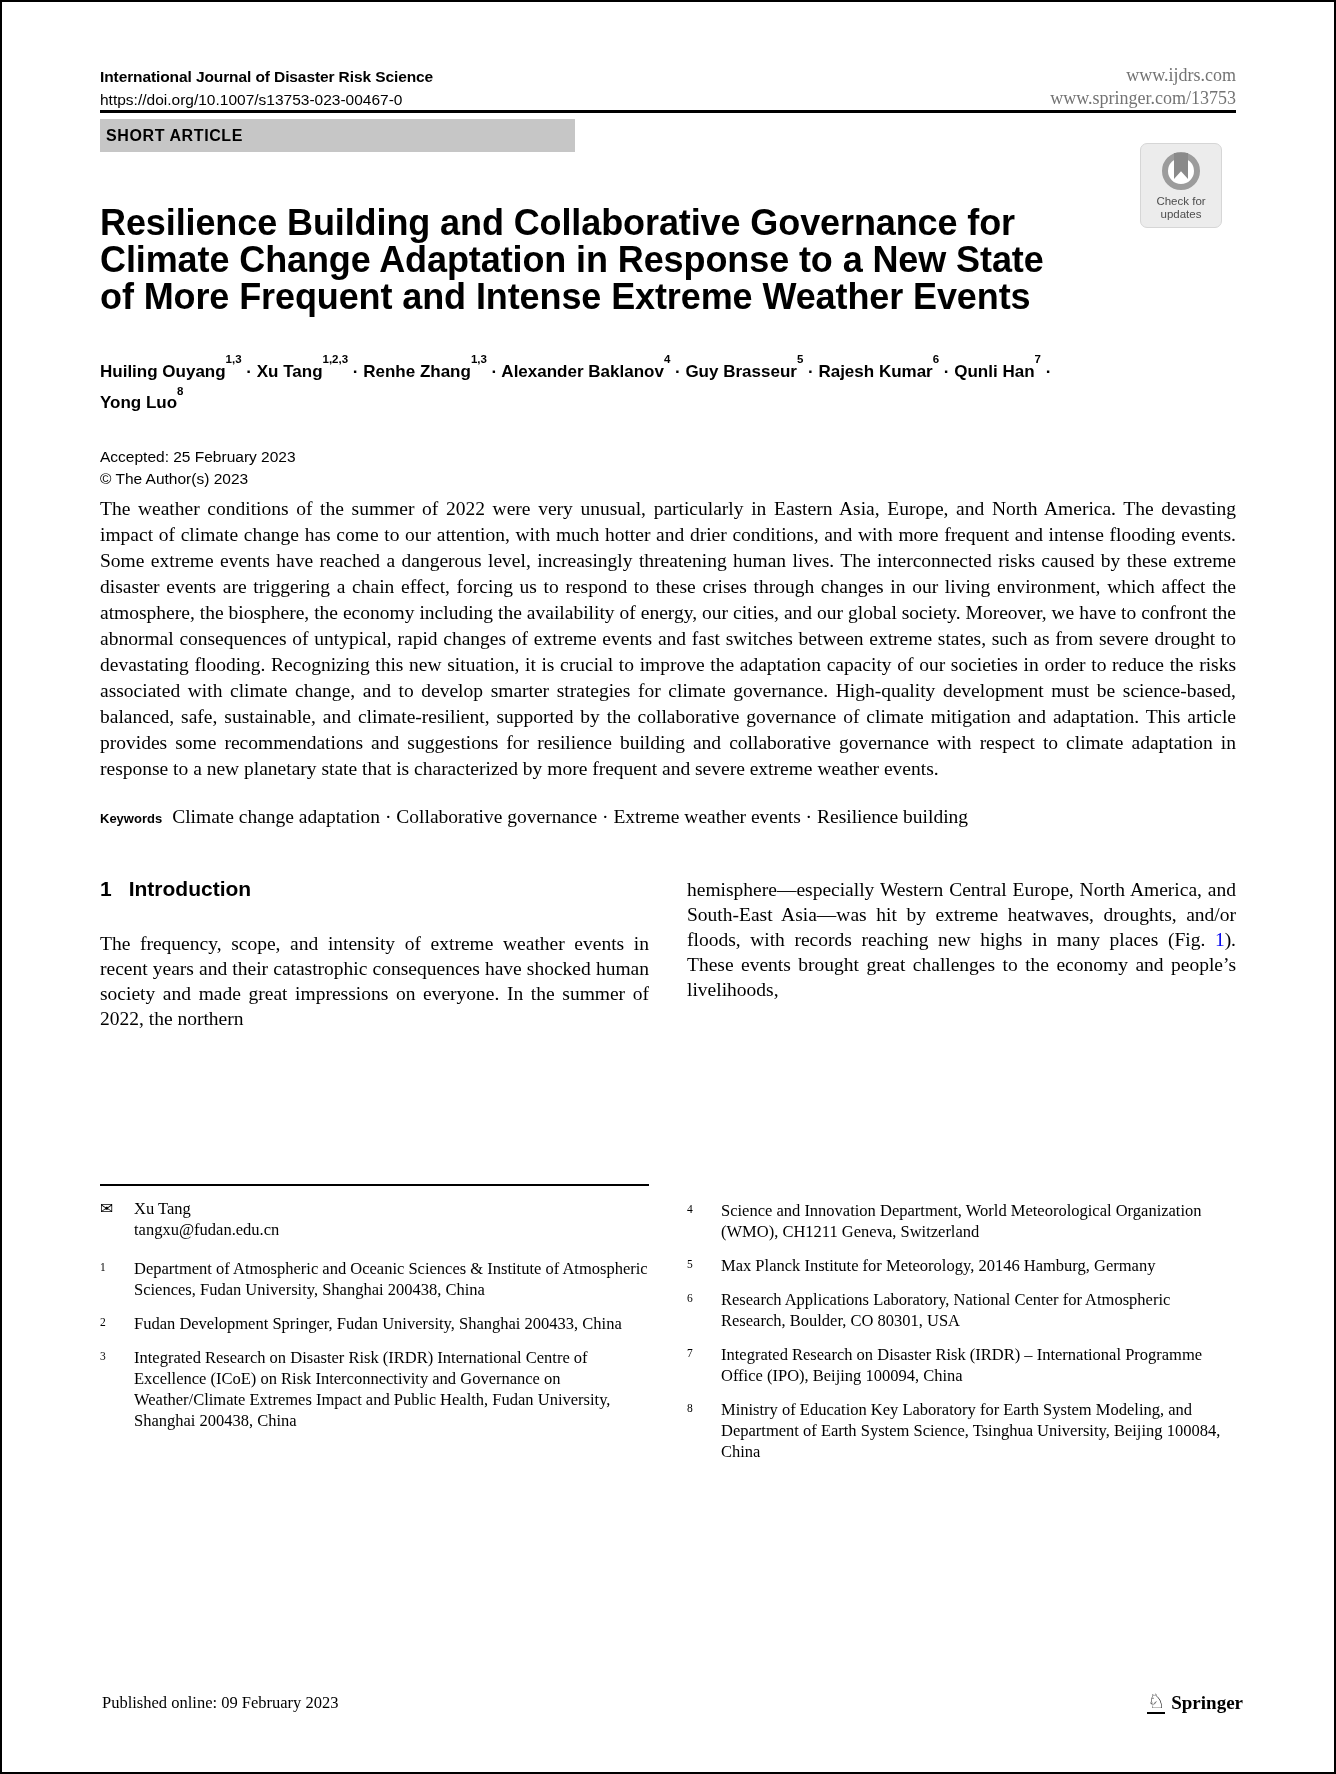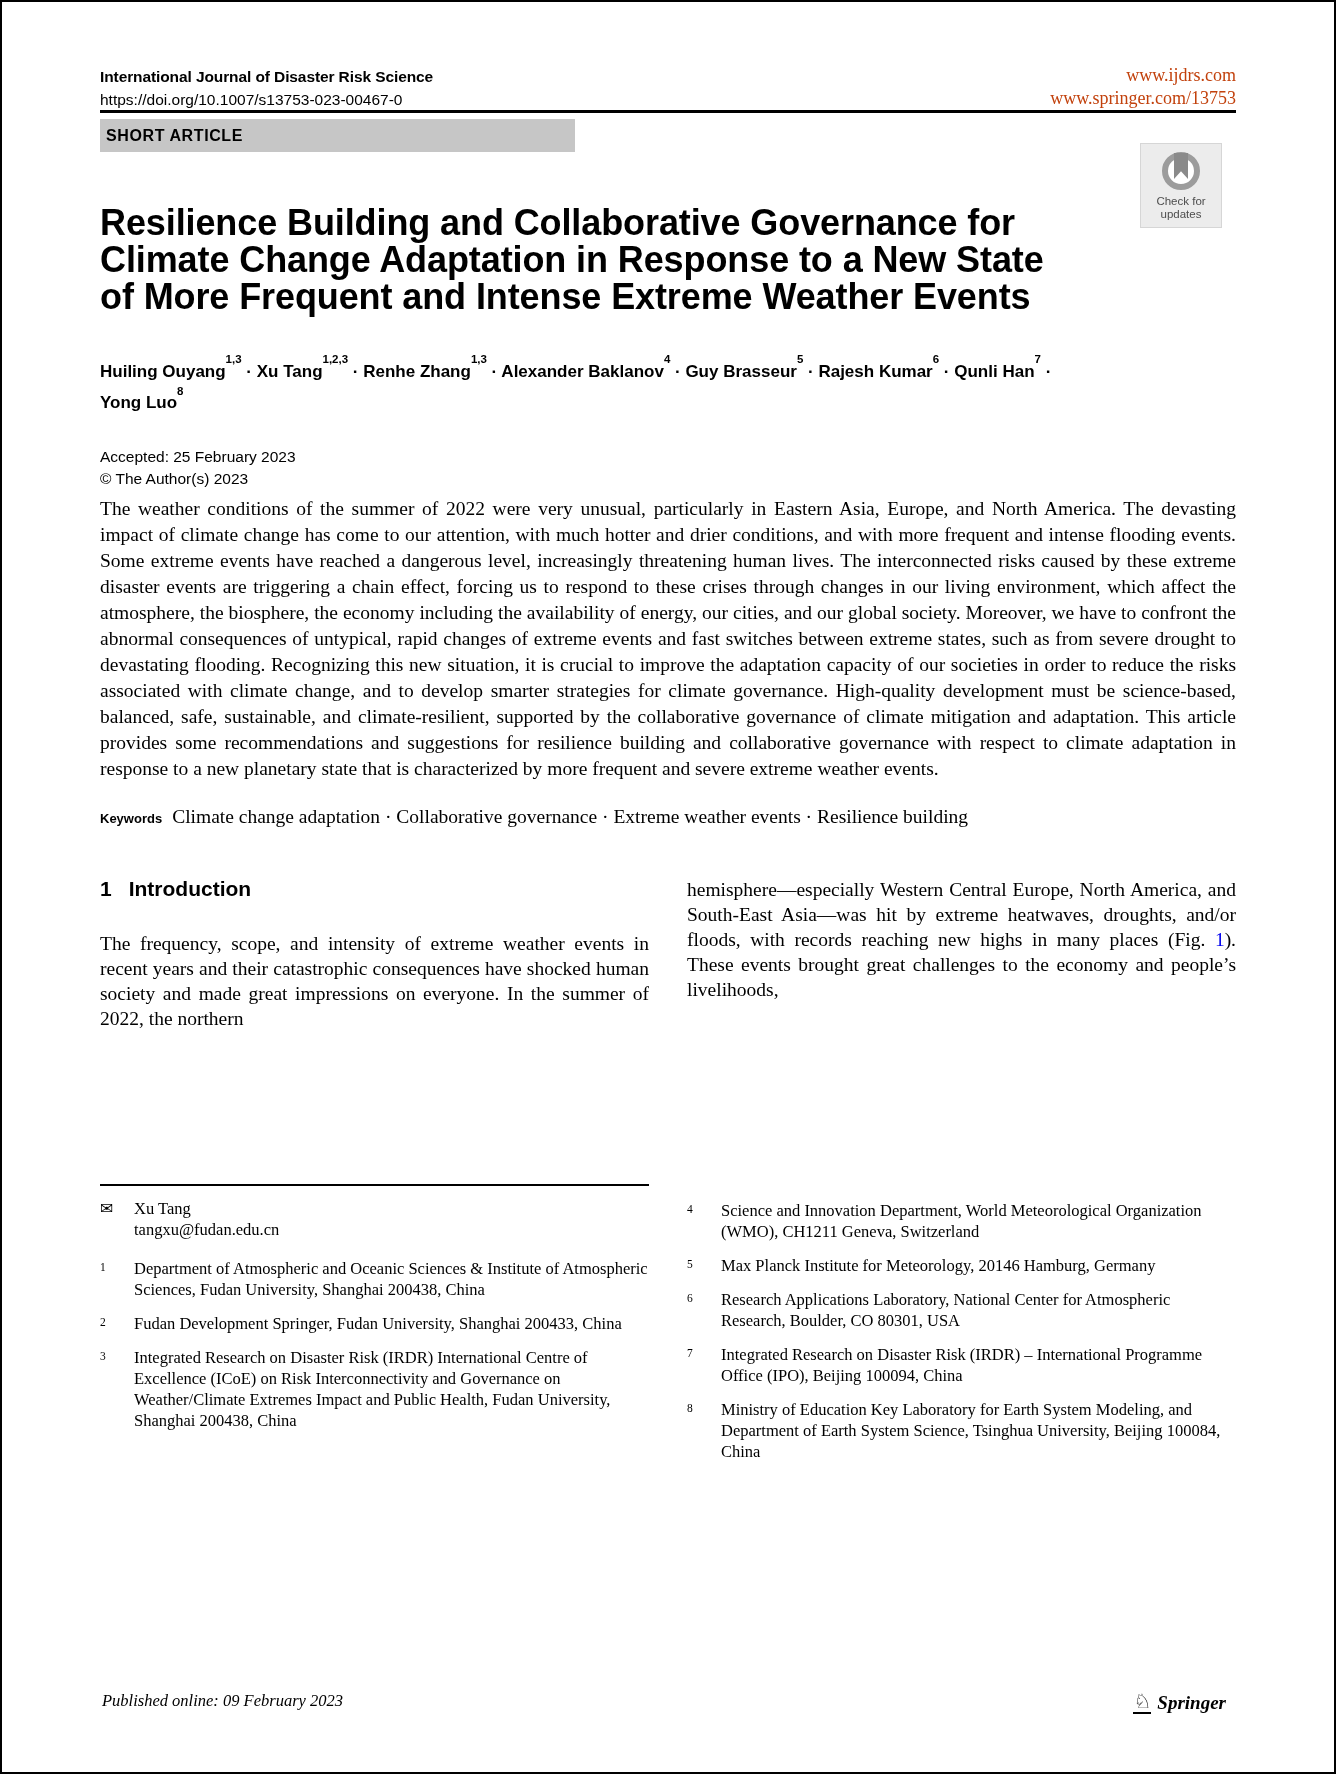--- a/index.html
+++ b/index.html
@@ -15,34 +15,34 @@
     color:#000;
     overflow:hidden;
   }
 
   
   .header-row { display:flex; justify-content:space-between; align-items:flex-end;
                 border-bottom:3px solid #000; }
   .journal-name { font-weight:bold; font-size:15.5px; line-height:20px; letter-spacing:-0.1px; }
   .doi { font-size:15.5px; line-height:20px; margin-top:3px; }
   .site-links { text-align:right; font-family:"Liberation Serif", serif;
-                font-size:18px; line-height:23px; color:#c2410c; }
+                font-size:18px; line-height:23px; color:#737373; }
   .site-links div { cursor:pointer; }
 
   
   .banner-row { position:relative; margin-top:6px; }
   .article-type-banner {
     width:475px; height:33px; background:#c6c6c6;
     display:flex; align-items:center; box-sizing:border-box; padding-left:6px;
     font-weight:bold; font-size:16px; letter-spacing:0.6px;
   }
   .update-badge {
     position:absolute; top:24px; right:14px; width:82px;
     box-sizing:border-box; padding:8px 4px 6px;
-    background:#ececec; border:1px solid #d6d6d6; border-radius:0;
+    background:#ececec; border:1px solid #d6d6d6; border-radius:7px;
     text-align:center; cursor:pointer;
   }
   .badge-ring {
     position:relative; width:38px; height:38px; margin:0 auto;
     border-radius:50%; border:6px solid #9c9c9c; box-sizing:border-box; background:#fff;
   }
   .badge-bookmark {
     position:absolute; top:-5px; left:50%; transform:translateX(-50%);
     width:14px; height:26px; background:#8a8a8a;
     clip-path:polygon(0 0,100% 0,100% 100%,50% 70%,0 100%);
@@ -83,23 +83,23 @@
                font-family:"Liberation Serif", serif; font-size:16.5px; line-height:21px; }
   .fn-rule { border-top:2px solid #000; margin-bottom:12px; }
   .correspondence { display:grid; grid-template-columns:34px 1fr; margin-bottom:18px; }
   .envelope { font-family:"DejaVu Sans", sans-serif; font-size:16px; line-height:21px; }
   .email { cursor:pointer; }
   .aff { display:grid; grid-template-columns:34px 1fr; margin-bottom:13px; }
   .aff-num { font-size:11.5px; line-height:16px; padding-top:1px; }
   .fn-right { padding-top:16px; }
 
   
-  .footer { position:absolute; left:100px; right:108px; bottom:58px;
-            display:flex; justify-content:space-between; 
-            font-family:"Liberation Serif", serif; font-size:16.5px;font-style:italic; }
+  .footer { position:absolute; left:100px; right:91px; bottom:58px;
+            display:flex; justify-content:space-between; align-items:center;
+            font-family:"Liberation Serif", serif; font-size:16.5px; }
   .springer-logo { display:flex; align-items:flex-end; gap:6px;
                    font-size:19px; font-weight:bold; }
   .knight-icon { font-family:"DejaVu Sans", sans-serif; font-size:20px; font-weight:normal;
                  line-height:1; border-bottom:2px solid #000; padding-bottom:1px; }
 </style>
 </head>
 <body>
 
 <div class="page">
 

